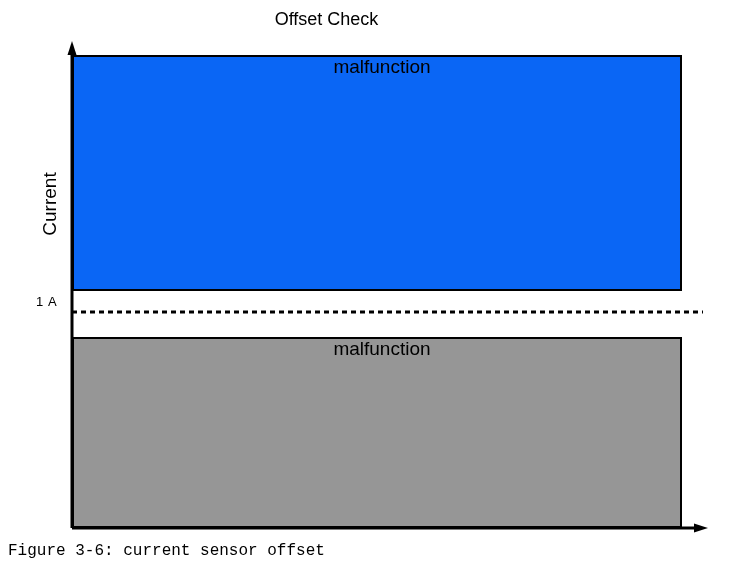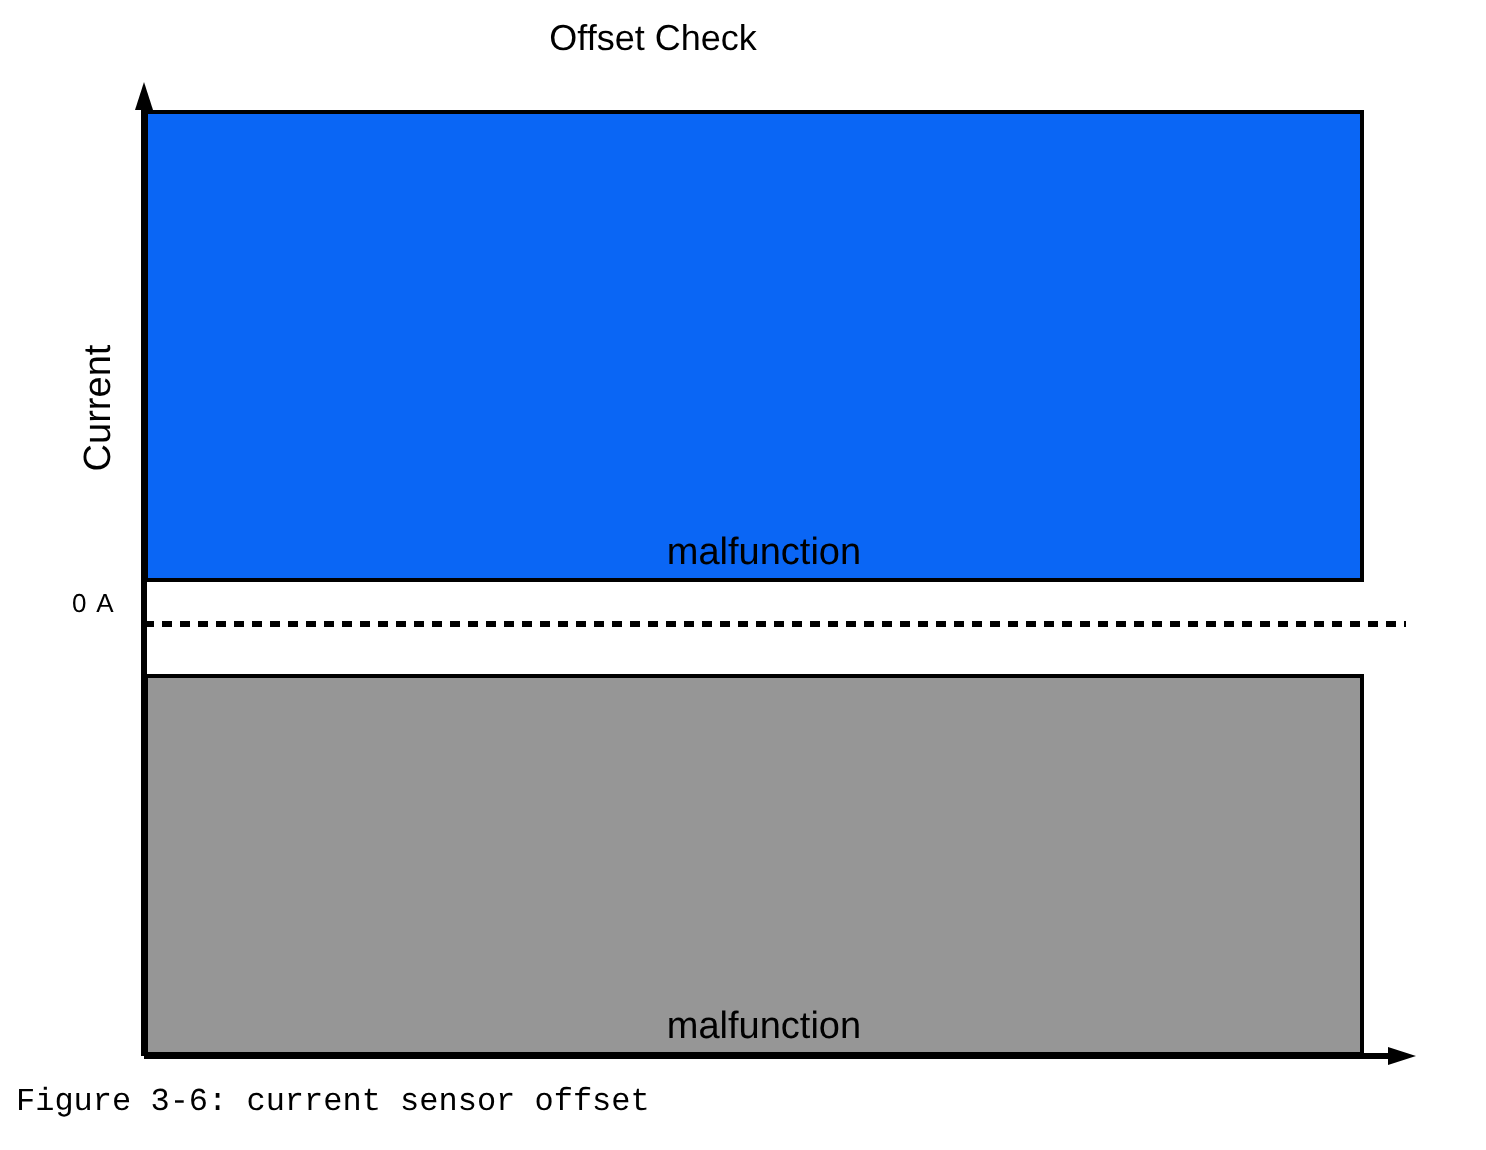--- a/index.html
+++ b/index.html
@@ -59,21 +59,21 @@
     left: 0;
     top: 0;
     width: 743px;
     height: 575px;
   }
   .band {
     position: absolute;
     border: 2px solid #000000;
     box-sizing: border-box;
     display: flex;
-    align-items: flex-end;
+    align-items: flex-start;
     justify-content: center;
   }
   .band-upper {
     left: 72px;
     top: 55px;
     width: 610px;
     height: 236px;
   }
   .band-lower {
     left: 72px;
@@ -113,21 +113,21 @@
     <polygon points="72,41 67.5,55 76.5,55" fill="#000000"></polygon>
 
     <line x1="72" y1="528" x2="697" y2="528" stroke="#000000" stroke-width="3"></line>
     <polygon points="708,528 694,523.5 694,532.5" fill="#000000"></polygon>
 
     <line x1="72" y1="312" x2="703" y2="312" stroke="#000000" stroke-width="3" stroke-dasharray="5 4"></line>
   </svg>
 
   <div class="y-axis-label">Current</div>
 
-  <div class="zero-label">0 A</div>
+  <div class="zero-label">1 A</div>
 
   <div class="band band-upper" style="background:#0a66f5;">
     <span class="band-label">malfunction</span>
   </div>
 
   <div class="band band-lower" style="background:#969696;">
     <span class="band-label">malfunction</span>
   </div>
 
   <div class="figure-caption">Figure 3-6: current sensor offset</div>

